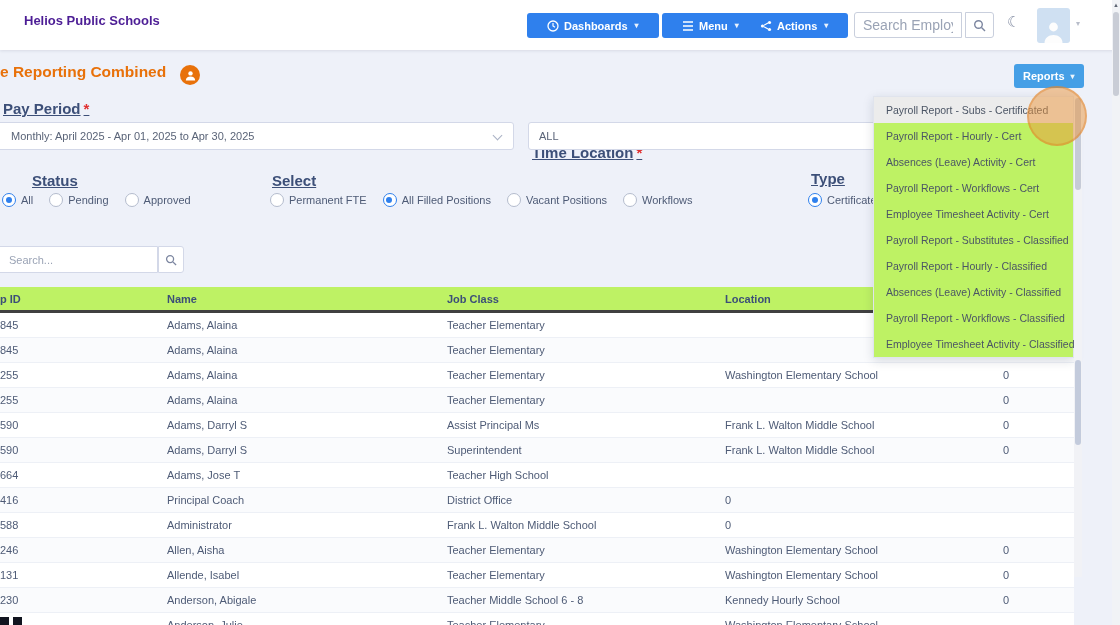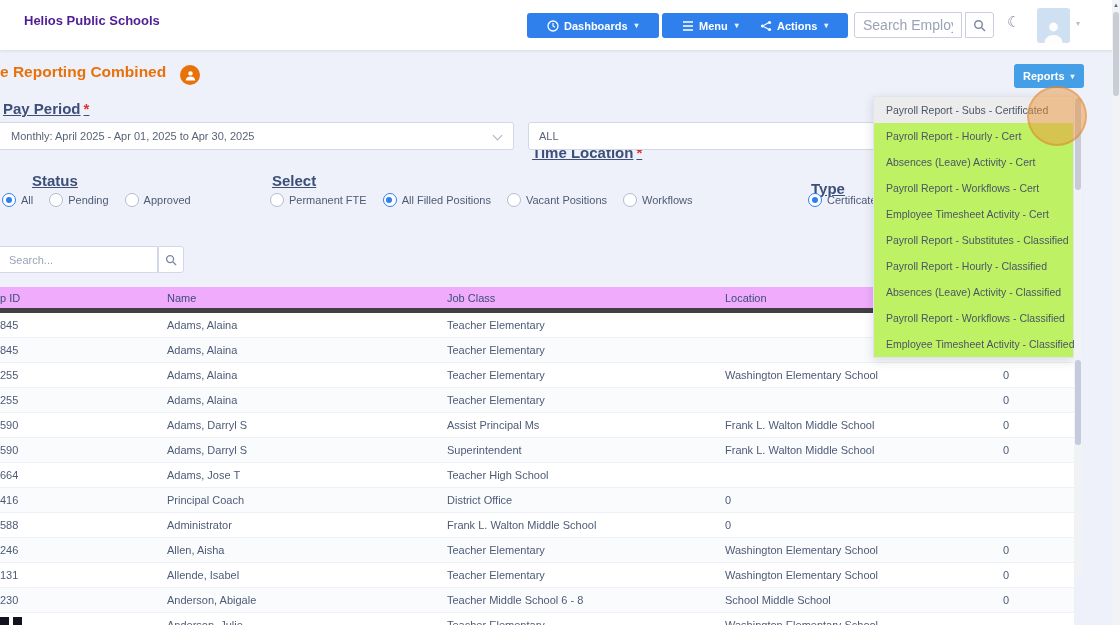--- a/index.html
+++ b/index.html
@@ -34,21 +34,21 @@
   .page-title { position:absolute; left:0; top:63px; font-size:15.5px; font-weight:bold; color:#e8710a; z-index:2; }
   .badge { position:absolute; left:180px; top:65px; width:20px; height:20px; border-radius:50%;
            background:#e8710a; display:flex; align-items:center; justify-content:center; z-index:2; }
   .reports-btn { position:absolute; left:1014px; top:64px; height:24px; background:#459fe6; color:#fff;
                  border:none; border-radius:3px; font-size:11px; font-weight:bold; display:flex;
                  align-items:center; gap:4px; padding:0 9px; z-index:2; font-family:inherit; cursor:pointer; }
 
   
   .sel-label { position:absolute; font-size:15px; font-weight:bold; color:#3c4f78;text-decoration:underline; }
   #lbl-pay { left:3px; top:100px; } #lbl-loc { left:532px; top:100px;margin-top:44px; }
-  #lbl-status { left:0; top:172px;padding-left:32px; } #lbl-select { left:272px; top:172px; } #lbl-type { left:811px; top:180px; }
+  #lbl-status { left:0; top:172px;padding-left:32px; } #lbl-select { left:272px; top:172px; } #lbl-type { left:811px; top:170px; }
   .req { color:#e03131; margin-left:3px; }
   .select-box { position:absolute; height:28px; background:#fff; border:1px solid #d3d8e8; border-radius:3px;
                 font-size:11px; color:#5a6478; display:flex; align-items:center; cursor:pointer; z-index:1; }
   #sel-pay { left:-8px; top:122px; width:522px; padding-left:18px; }
   #sel-loc { left:528px; top:122px; width:546px; padding-left:10px; }
   .sel-chev { position:absolute; right:12px; top:9px; width:7px; height:7px; border-right:1.5px solid #a9b1c4;
               border-bottom:1.5px solid #a9b1c4; transform:rotate(45deg); }
   .radio-group { position:absolute; top:193px; display:flex; gap:16px; align-items:center; z-index:1; }
   #rg-0 { left:2px; } #rg-1 { left:270px; } #rg-2 { left:808px; }
   .radio-item { display:flex; align-items:center; gap:5px; cursor:pointer; }
@@ -63,22 +63,22 @@
                  border-radius:3px 0 0 3px; padding:0 8px 0 16px; font-size:11px; color:#55617a;
                  background:#fff; font-family:inherit; z-index:1; }
   .list-search::placeholder { color:#9aa3b5; }
   .list-search-btn { position:absolute; left:158px; top:246px; width:26px; height:27px; background:#fff;
                      border:1px solid #d3d8e8; border-radius:0 3px 3px 0; display:flex; align-items:center;
                      justify-content:center; cursor:pointer; z-index:1; }
 
   
   .table { position:absolute; left:0; top:287px; width:1074px; z-index:1; }
   .thead, .tr { display:grid; grid-template-columns:167px 280px 278px 278px 71px; align-items:center; }
-  .thead { height:26px; background:#f0abfc; font-size:11px; font-weight:normal; color:#3c4f78;
-           border-bottom:5px solid #404040; }
+  .thead { height:26px; background:#bef264; font-size:11px; font-weight:bold; color:#3c4f78;
+           border-bottom:3px solid #404040; }
   .tr { height:25px; font-size:11px; color:#4e5b76; background:#fff; border-bottom:1px solid #edf0f6; }
   .tr.alt { background:#fafbfd; }
   .th, .td { overflow:hidden; white-space:nowrap; }
 
   
   .dropdown { position:absolute; left:873px; top:96px; width:201px; background:#bef264;
               border:1px solid #e0e4ed; box-shadow:0 3px 10px rgba(30,40,70,.15); z-index:10; }
   .menu-item { height:26px; display:flex; align-items:center; padding:0 6px 0 12px; font-size:10.5px;
                color:#4b5565; white-space:nowrap; cursor:pointer; }
   .menu-item.hl { background:#ececec; }
@@ -311,21 +311,21 @@
           <div class="td">131</div>
           <div class="td">Allende, Isabel</div>
           <div class="td">Teacher Elementary</div>
           <div class="td">Washington Elementary School</div>
           <div class="td">0</div>
         </div>
         <div class="tr alt">
           <div class="td">230</div>
           <div class="td">Anderson, Abigale</div>
           <div class="td">Teacher Middle School 6 - 8</div>
-          <div class="td">School Middle School</div>
+          <div class="td">Kennedy Hourly School</div>
           <div class="td">0</div>
         </div>
         <div class="tr">
           <div class="td"></div>
           <div class="td">Anderson, Julie</div>
           <div class="td">Teacher Elementary</div>
           <div class="td">Washington Elementary School</div>
           <div class="td"></div>
         </div>
       </div>

